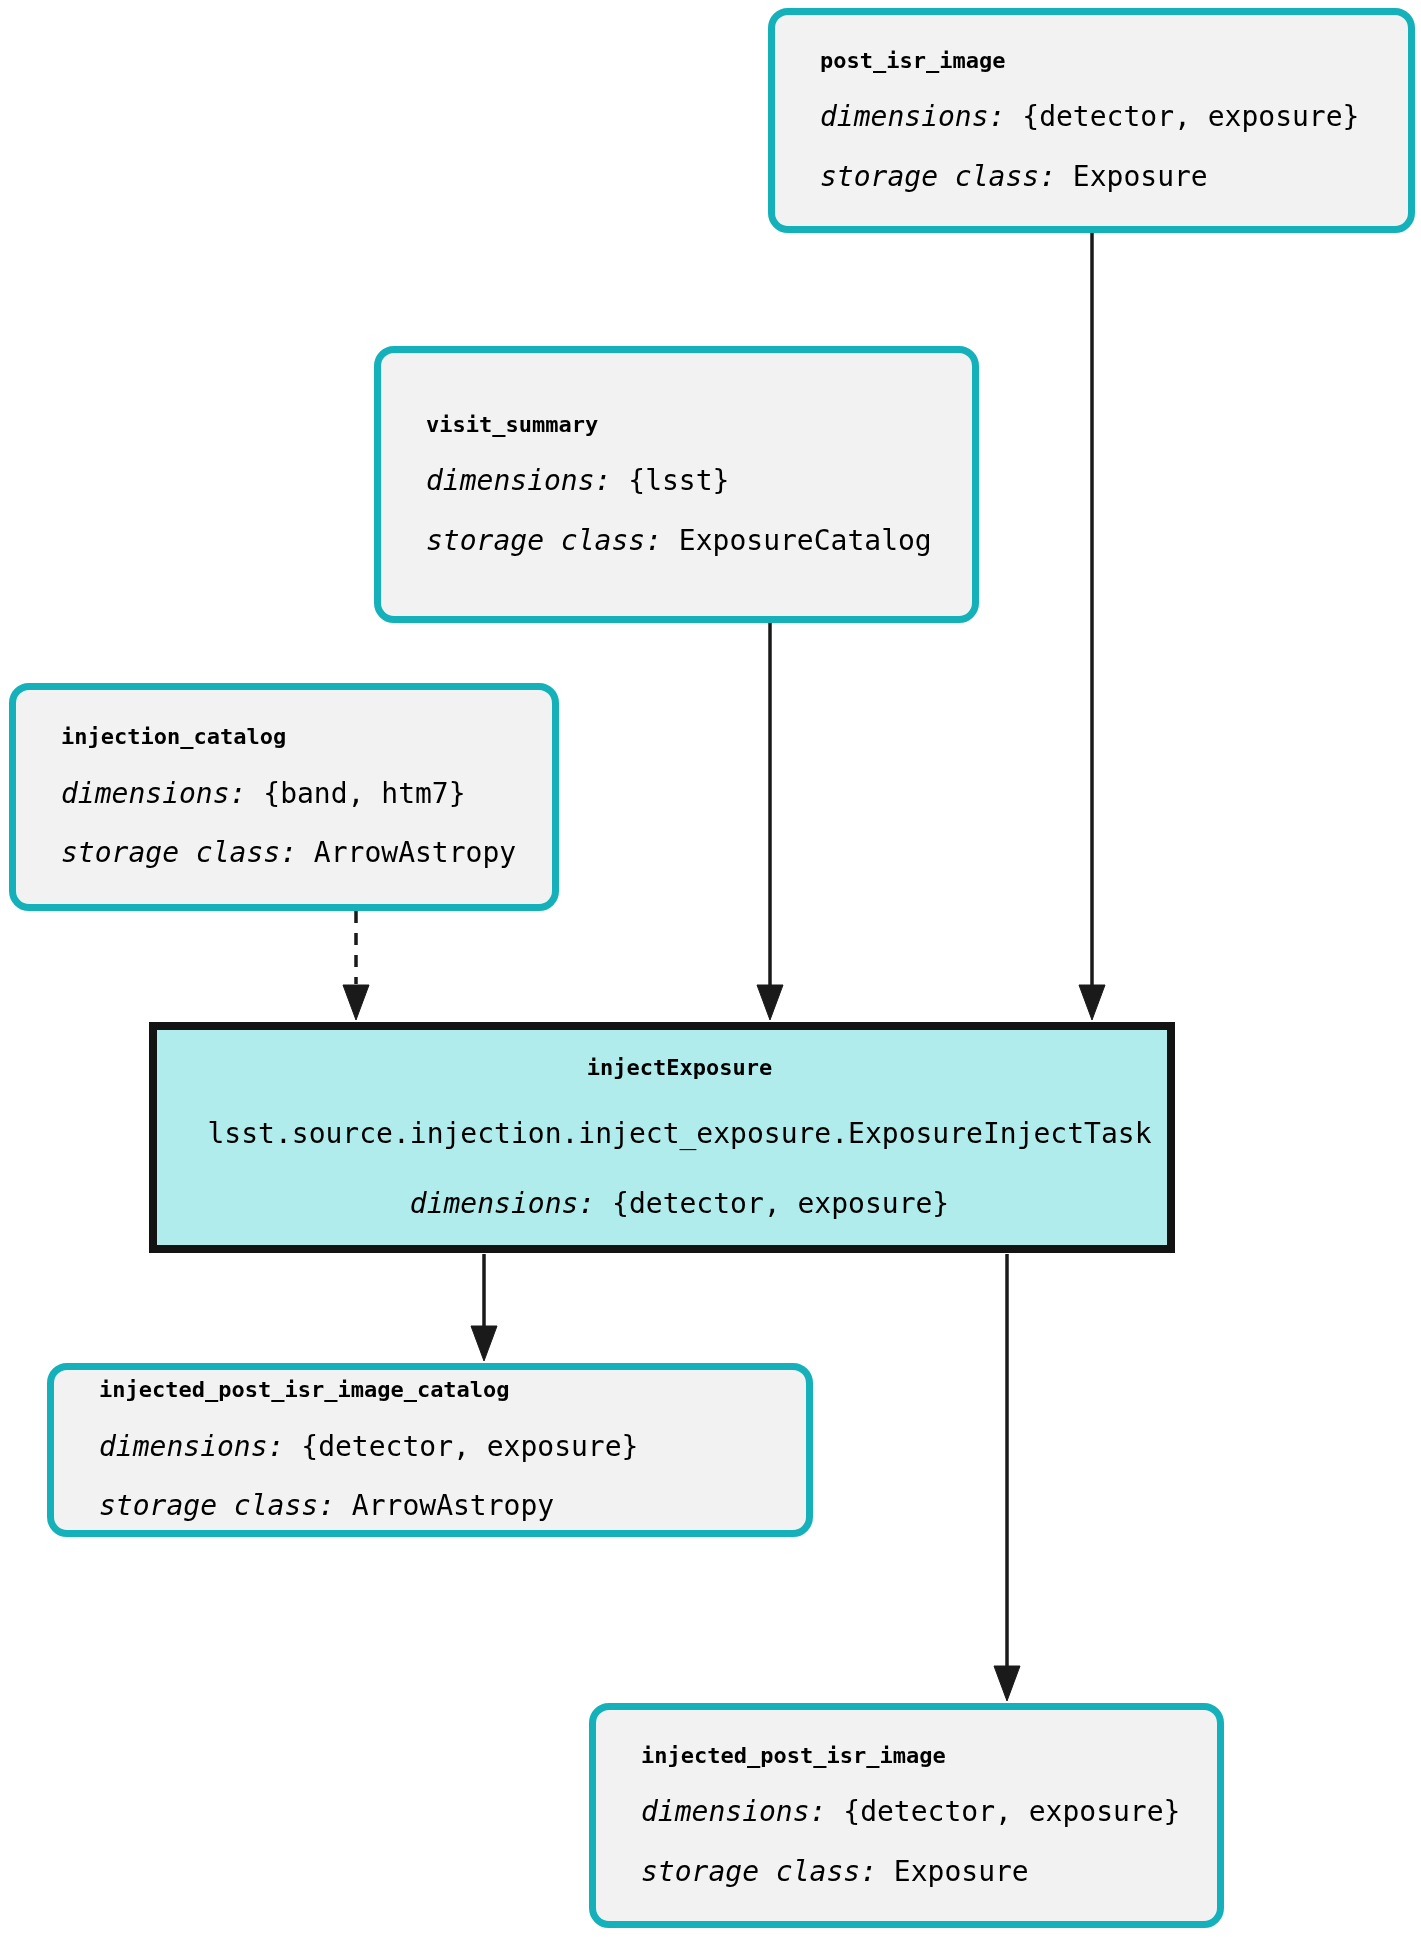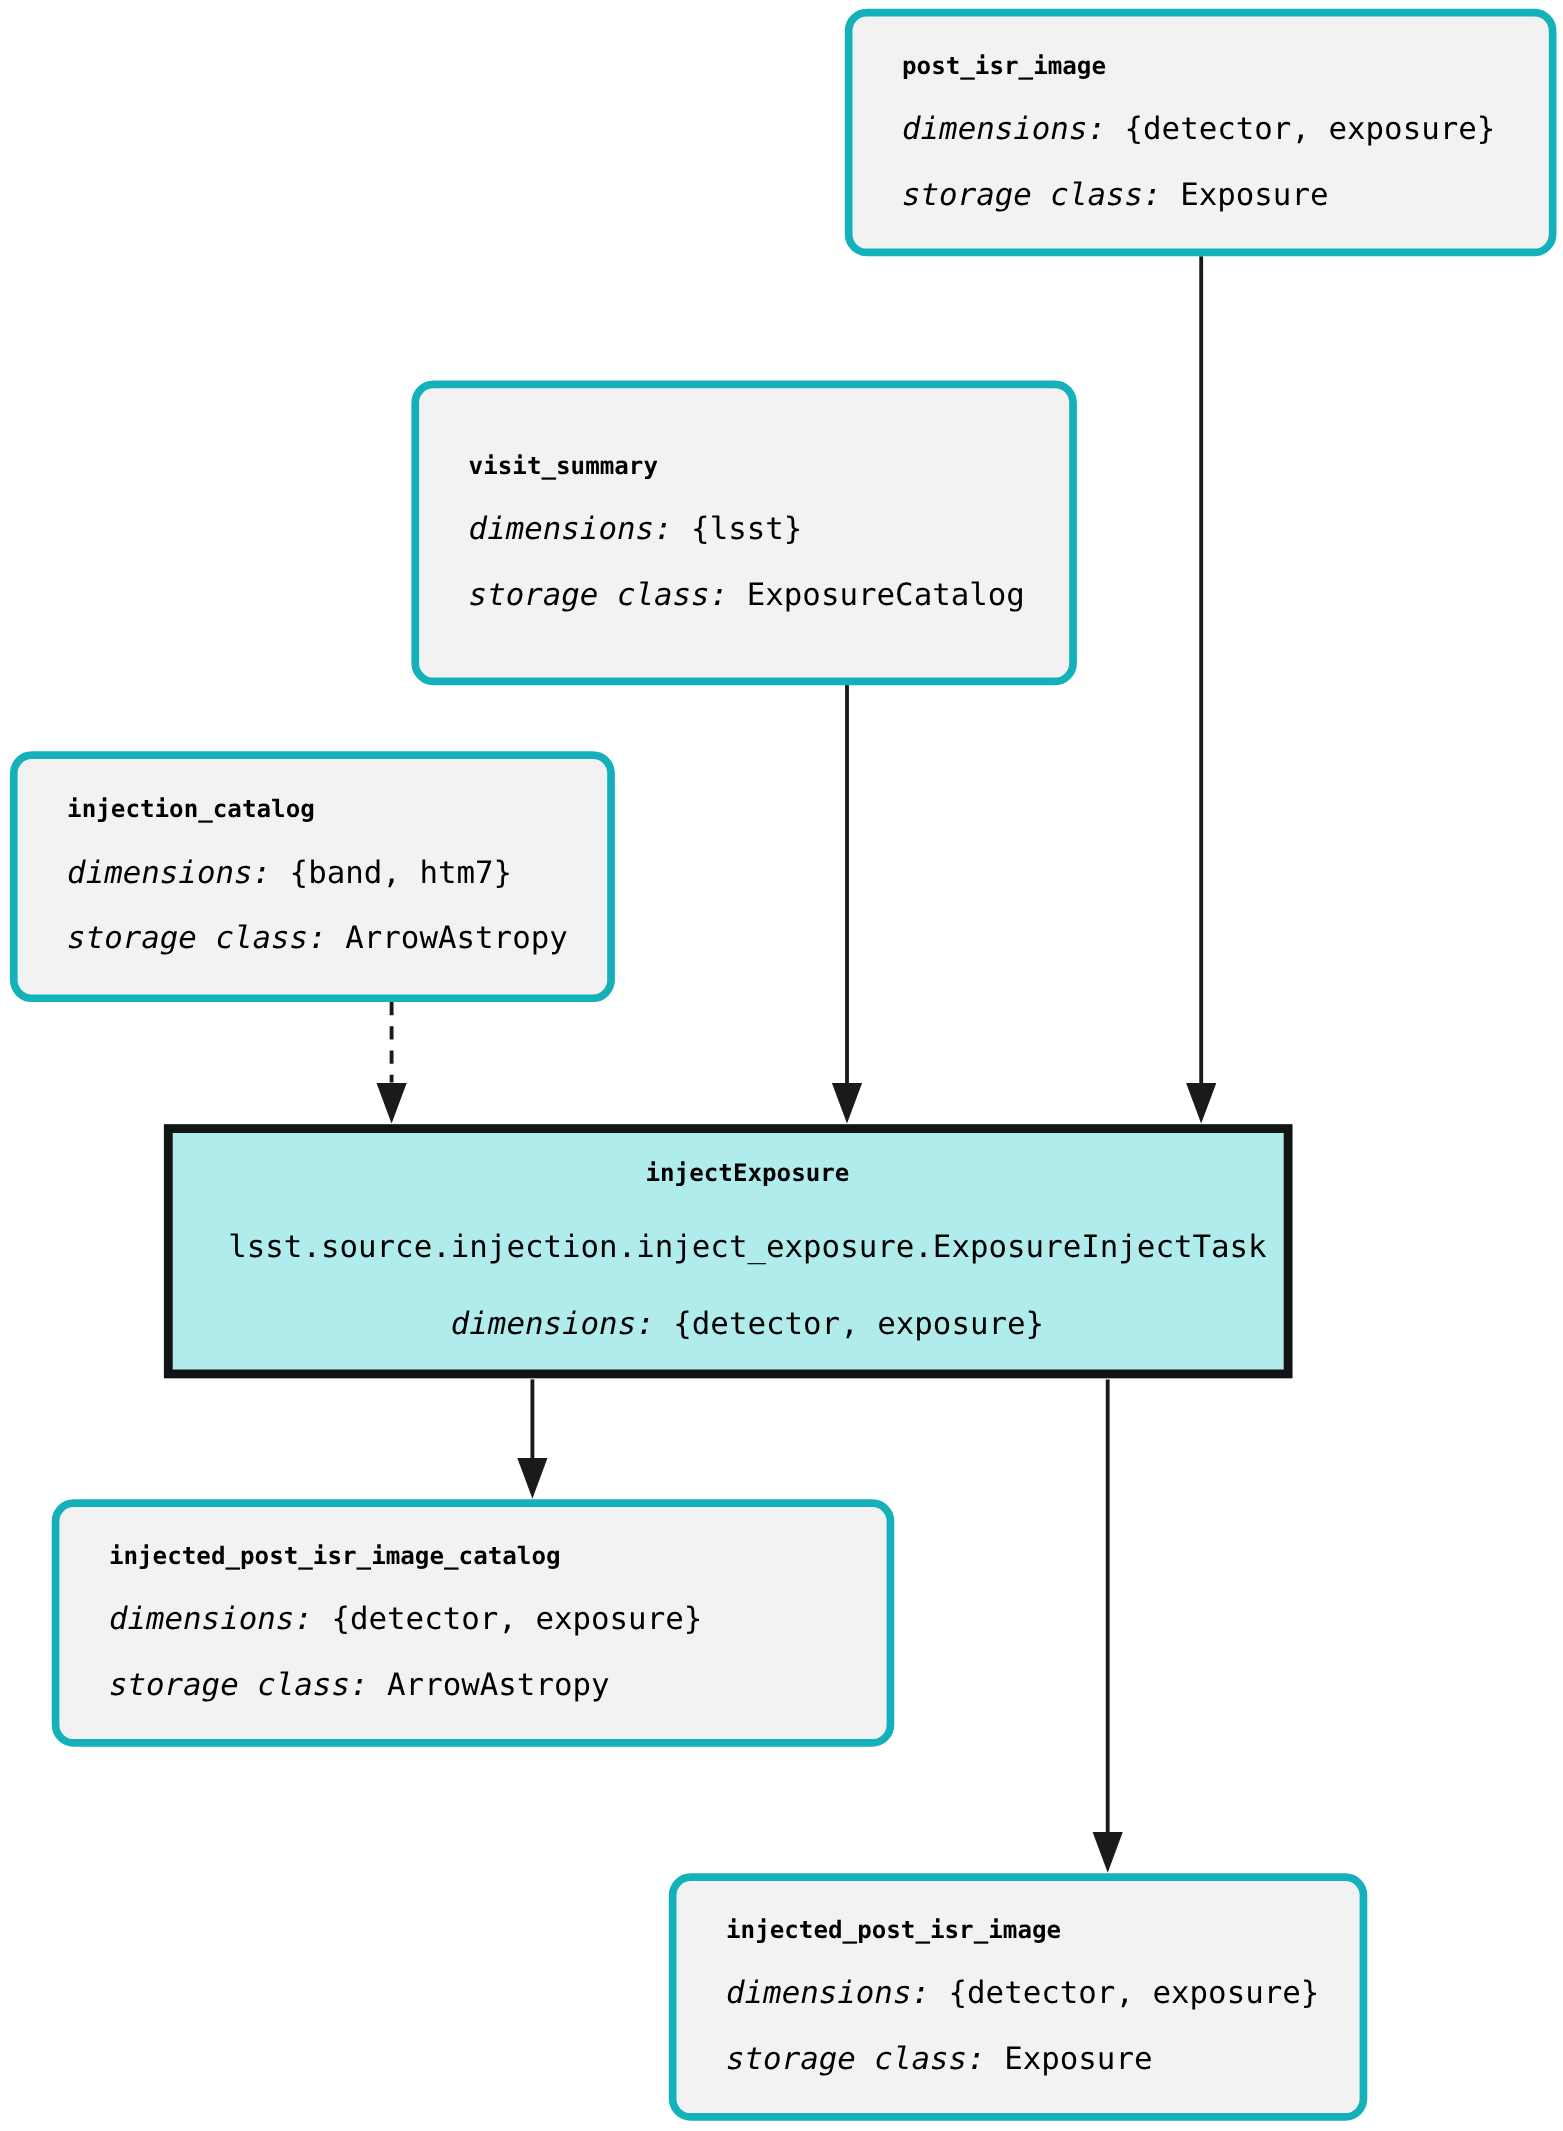--- a/index.html
+++ b/index.html
@@ -107,25 +107,25 @@
     <div class="node-line"><span class="lbl">dimensions:</span><span class="val">{band, htm7}</span></div>
     <div class="node-line"><span class="lbl">storage class:</span><span class="val">ArrowAstropy</span></div>
   </div>
 
   <div class="node task" style="left:149px;top:1022px;width:1026px;height:231px">
     <div class="node-title">injectExposure</div>
     <div class="node-line task-class">lsst.source.injection.inject_exposure.ExposureInjectTask</div>
     <div class="node-line"><span class="lbl">dimensions:</span><span class="val">{detector, exposure}</span></div>
   </div>
 
-  <div class="node dataset" style="left:47px;top:1363px;width:766px;height:225px">
+  <div class="node dataset" style="left:47px;top:1363px;width:766px;height:174px">
     <div class="node-title">injected_post_isr_image_catalog</div>
     <div class="node-line"><span class="lbl">dimensions:</span><span class="val">{detector, exposure}</span></div>
     <div class="node-line"><span class="lbl">storage class:</span><span class="val">ArrowAstropy</span></div>
   </div>
 
-  <div class="node dataset" style="left:608px;top:1703px;width:635px;height:225px">
+  <div class="node dataset" style="left:589px;top:1703px;width:635px;height:225px">
     <div class="node-title">injected_post_isr_image</div>
     <div class="node-line"><span class="lbl">dimensions:</span><span class="val">{detector, exposure}</span></div>
     <div class="node-line"><span class="lbl">storage class:</span><span class="val">Exposure</span></div>
   </div>
 
 </div>
 
 </body></html>

